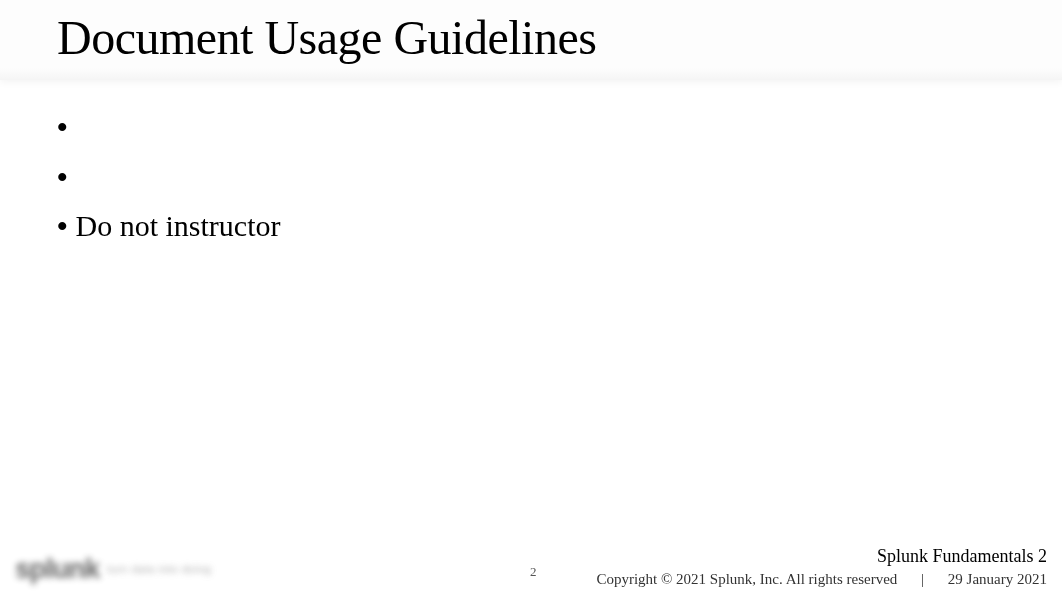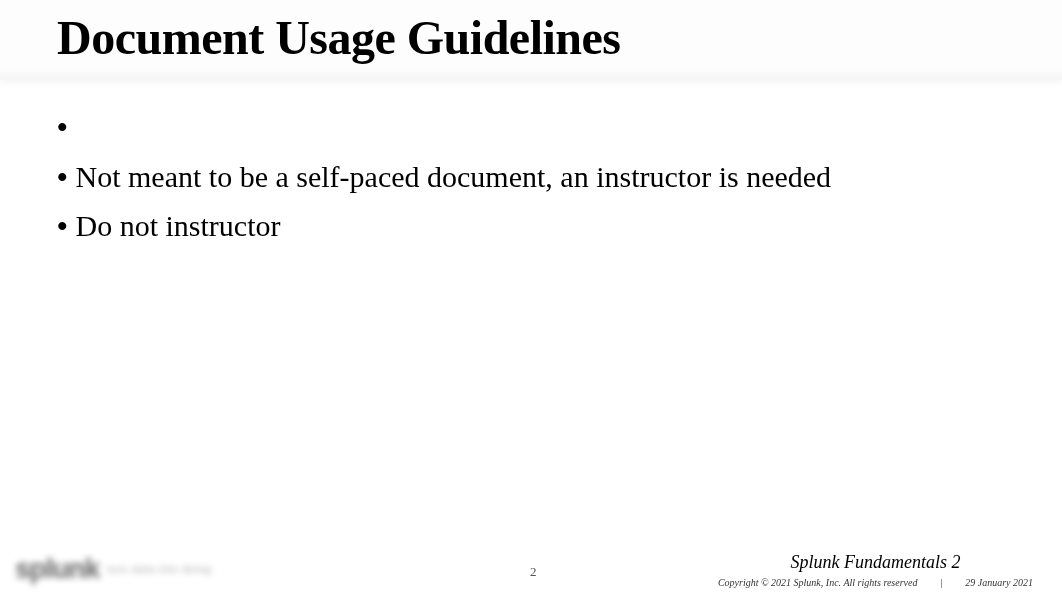--- a/index.html
+++ b/index.html
@@ -15,21 +15,21 @@
       position: relative;
       overflow: hidden;
     }
     .header {
       padding: 10px 0 15px 57px;
       background: linear-gradient(to bottom, #fdfdfd 0%, #fdfdfd 85%, #f5f5f5 100%);
       box-shadow: 0 2px 8px rgba(0,0,0,0.05);
     }
     .title {
       font-size: 48px;
-      font-weight: bold;
+      font-weight: normal;
       color: #000000;
       letter-spacing: -0.5px;
     }
     .content {
       padding: 22px 57px 0 57px;
     }
     .bullet-list {
       list-style: none;
     }
     .bullet-item {
@@ -76,33 +76,32 @@
     .page-number {
       position: absolute;
       left: 530px;
       bottom: 18px;
       font-size: 13px;
       color: #555;
       font-family: 'Times New Roman', serif;
     }
     .footer-right {
       position: absolute;
-      right: 29px;
+      right: 15px;
       bottom: 10px;
-      text-align: center;
-      font-style: italic;
+      text-align: right;
     }
     .course-name {
       font-size: 18px;
       color: #000;
       font-family: 'Times New Roman', serif;
       margin-bottom: 4px;
     }
     .copyright-line {
-      font-size: 10px;
+      font-size: 15px;
       color: #333;
       font-family: 'Times New Roman', serif;
     }
     .divider {
       margin: 0 20px;
     }
   </style>
 </head>
 <body>
 
@@ -110,21 +109,20 @@
   <h1 class="title">Document Usage Guidelines</h1>
 </div>
 
 <div class="content">
   <ul class="bullet-list">
     <li class="bullet-item">
       <span class="bullet-marker">•</span>
     </li>
     <li class="bullet-item">
       <span class="bullet-marker">•</span>
-      <span>Not meant to be a self-paced document, an instructor is needed</span>
     </li>
     <li class="bullet-item">
       <span class="bullet-marker">•</span>
       <span>Do not instructor</span>
     </li>
   </ul>
 </div>
 
 <div class="footer">
   <div class="logo-area">

